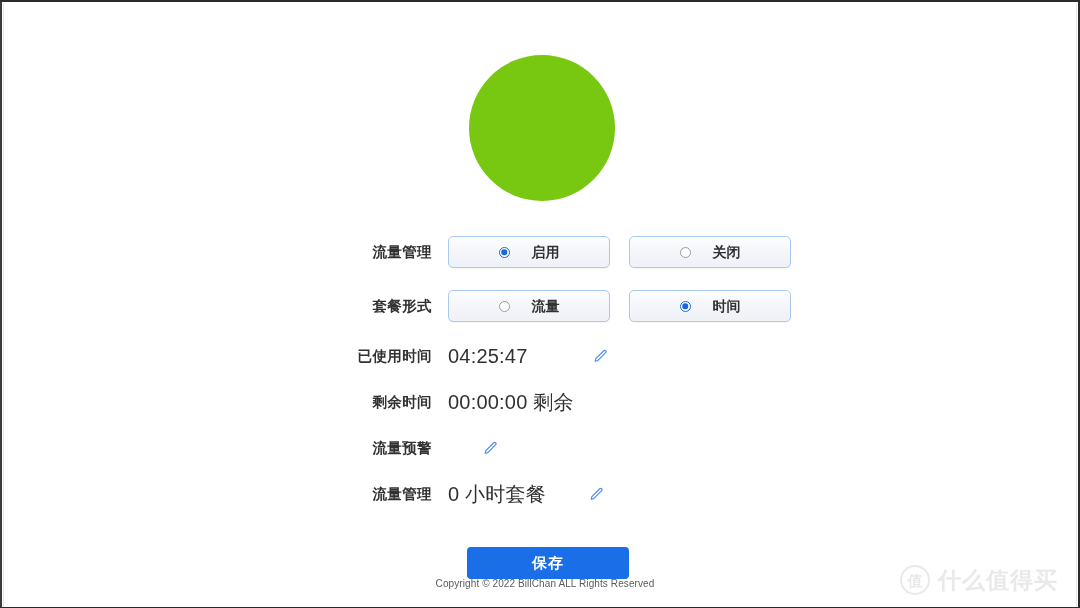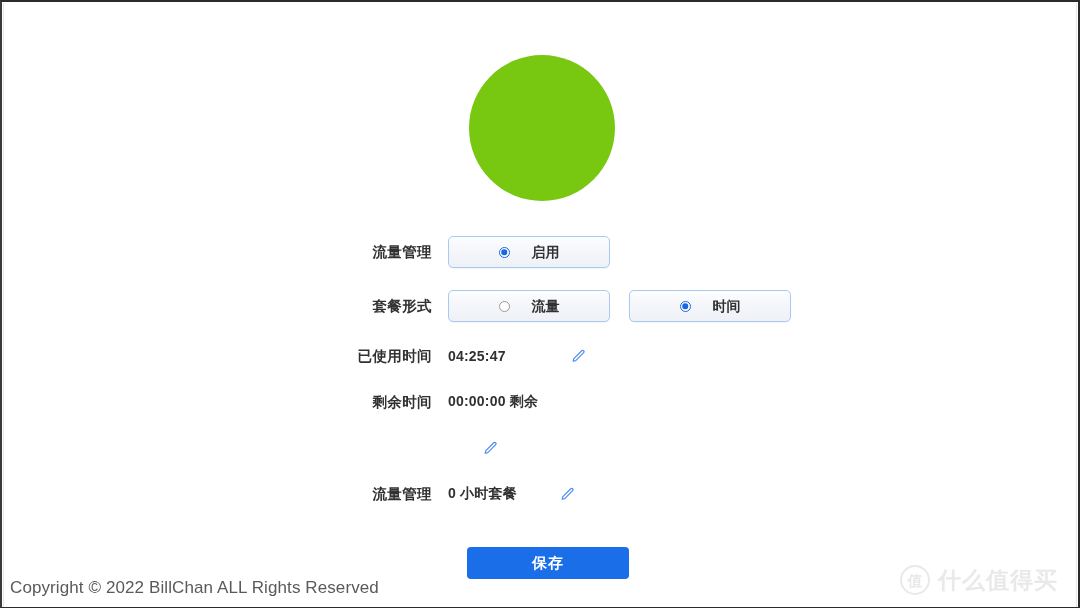--- a/index.html
+++ b/index.html
@@ -137,23 +137,23 @@
     left: 50%; top: 50%;
     transform: translate(-50%, -50%);
     width: 5.5px; height: 5.5px;
     border-radius: 50%;
     background: #1966e0;
   }
   .radio-label { line-height: 1; }
 
   
   .value-text {
-    font-size: 14px;
+    font-size: 20px;
     color: #303133;
-    font-weight: 700;
+    font-weight: 400;
     white-space: nowrap;
     letter-spacing: .2px;
   }
   .edit-icon {
     display: inline-flex;
     align-items: center;
     justify-content: center;
     width: 22px;
     height: 22px;
     cursor: pointer;
@@ -183,21 +183,22 @@
     cursor: pointer;
     margin-left: 12px;
   }
 
   
   #footer {
     position: absolute;
     left: 0;
     top: 575px;
     width: 1076px;
-    font-size: 17px;
+    text-align: center;
+    font-size: 10px;
     color: #5a5a5a;
     letter-spacing: .1px;
   }
   #footer .fcopy { margin-left: 6px; }
 
   
   #watermark {
     position: absolute;
     right: 18px;
     bottom: 12px;
@@ -238,20 +239,24 @@
 
     <div id="form">
 
       <div class="row">
         <div class="row-label">流量管理</div>
         <div class="row-content">
           <div class="radio-group">
             <div class="radio-btn selected">
               <span class="radio-dot"></span>
               <span class="radio-label">启用</span>
+            </div>
+            <div class="radio-btn">
+              <span class="radio-dot"></span>
+              <span class="radio-label">关闭</span>
             </div>
           </div>
         </div>
       </div>
 
       <div class="row">
         <div class="row-label">套餐形式</div>
         <div class="row-content">
           <div class="radio-group">
             <div class="radio-btn">
@@ -279,20 +284,21 @@
       </div>
 
       <div class="row tight">
         <div class="row-label">剩余时间</div>
         <div class="row-content">
           <span class="value-text">00:00:00 剩余</span>
         </div>
       </div>
 
       <div class="row tight">
+        <div class="row-label">流量预警</div>
         <div class="row-content">
           <span class="edit-icon" style="margin-left:31px;">
             <svg width="17" height="17" viewBox="0 0 24 24" fill="none" stroke="#4c8df6" stroke-width="1.7" stroke-linecap="round" stroke-linejoin="round">
               <path d="M16.6 3.9a1.9 1.9 0 0 1 2.7 2.7L8.1 17.8l-3.6.9.9-3.6z"></path>
             </svg>
           </span>
         </div>
       </div>
 
       <div class="row tight">

